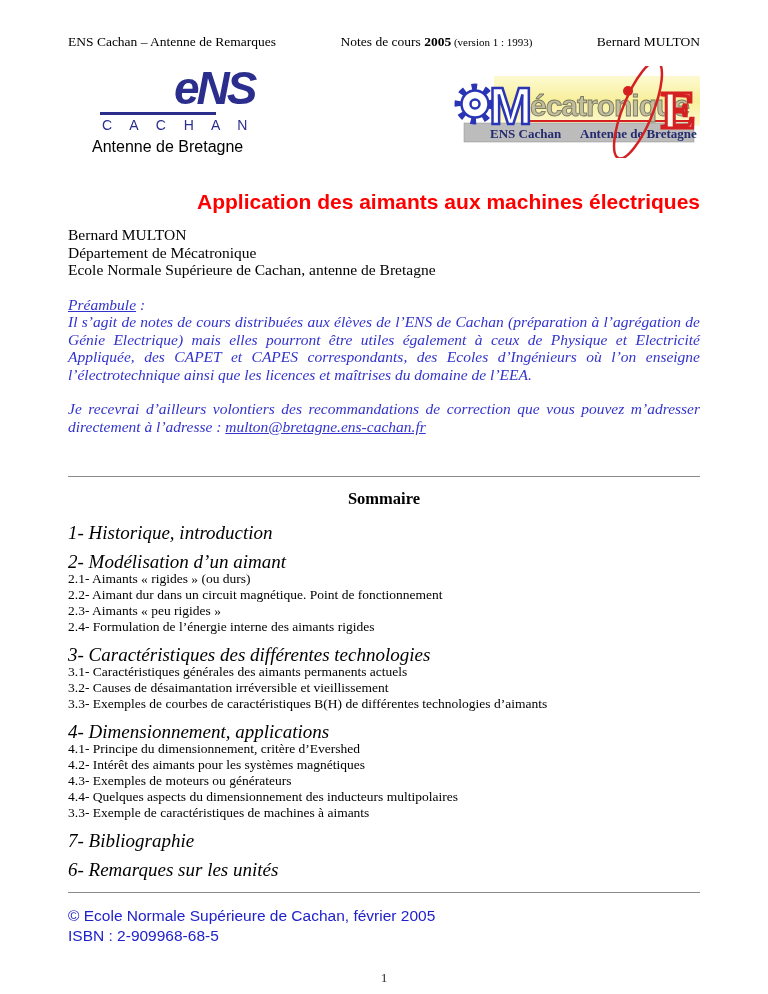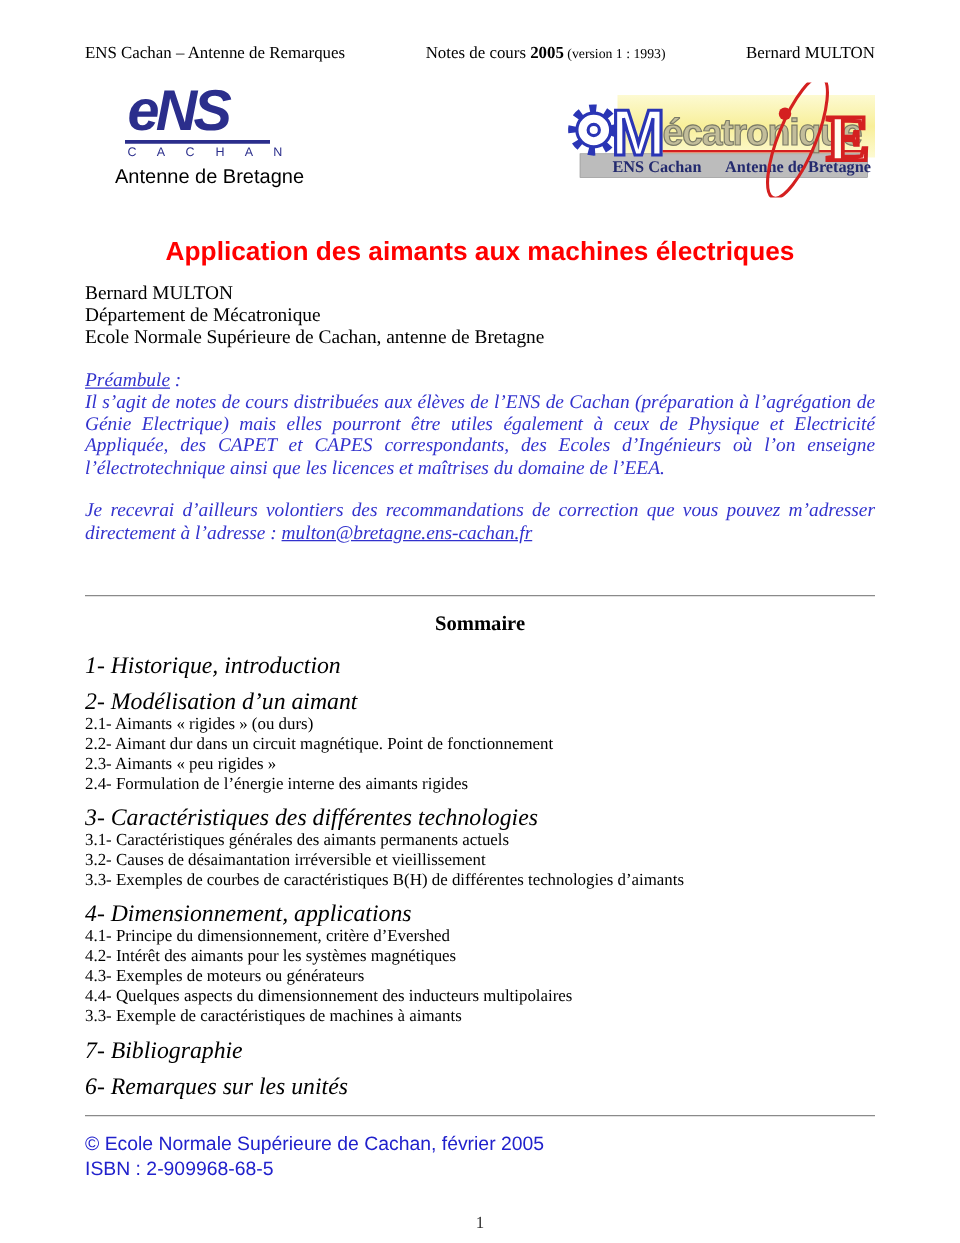--- a/index.html
+++ b/index.html
@@ -38,43 +38,44 @@
   .ens-block { margin-left: 24px; }
   .ens-word {
     font-family: "Liberation Sans", sans-serif;
     font-style: italic;
     font-weight: bold;
     font-size: 46px;
     line-height: 44px;
     color: #2b2e8c;
     letter-spacing: -3px;
     padding-left: 10px;
+    text-align: right;
   }
   .ens-bar { width: 116px; height: 3px; background: #2b2e8c; margin: 2px 0 2px 8px; }
   .ens-cachan {
     font-family: "Liberation Sans", sans-serif;
-    font-size: 10px;
+    font-size: 14px;
     color: #2b2e8c;
     letter-spacing: 7px;
     padding-left: 10px;
     white-space: nowrap;
   }
   .ens-caption {
     font-family: "Liberation Sans", sans-serif;
     font-size: 16px;
     color: #000;
     margin-top: 5px;
     white-space: nowrap;
   }
   .meca-logo { width: 258px; height: 92px; }
 
   
   .doc-title {
     margin-top: 28px;
-    text-align: center;
+    text-align: right;
     font-family: "Liberation Sans", sans-serif;
     font-weight: bold;
     font-size: 21px;
     color: #ff0000;
     white-space: nowrap;
   }
 
   
   .author-block { margin-top: 12px; font-size: 15.5px; line-height: 17.5px; }
 

